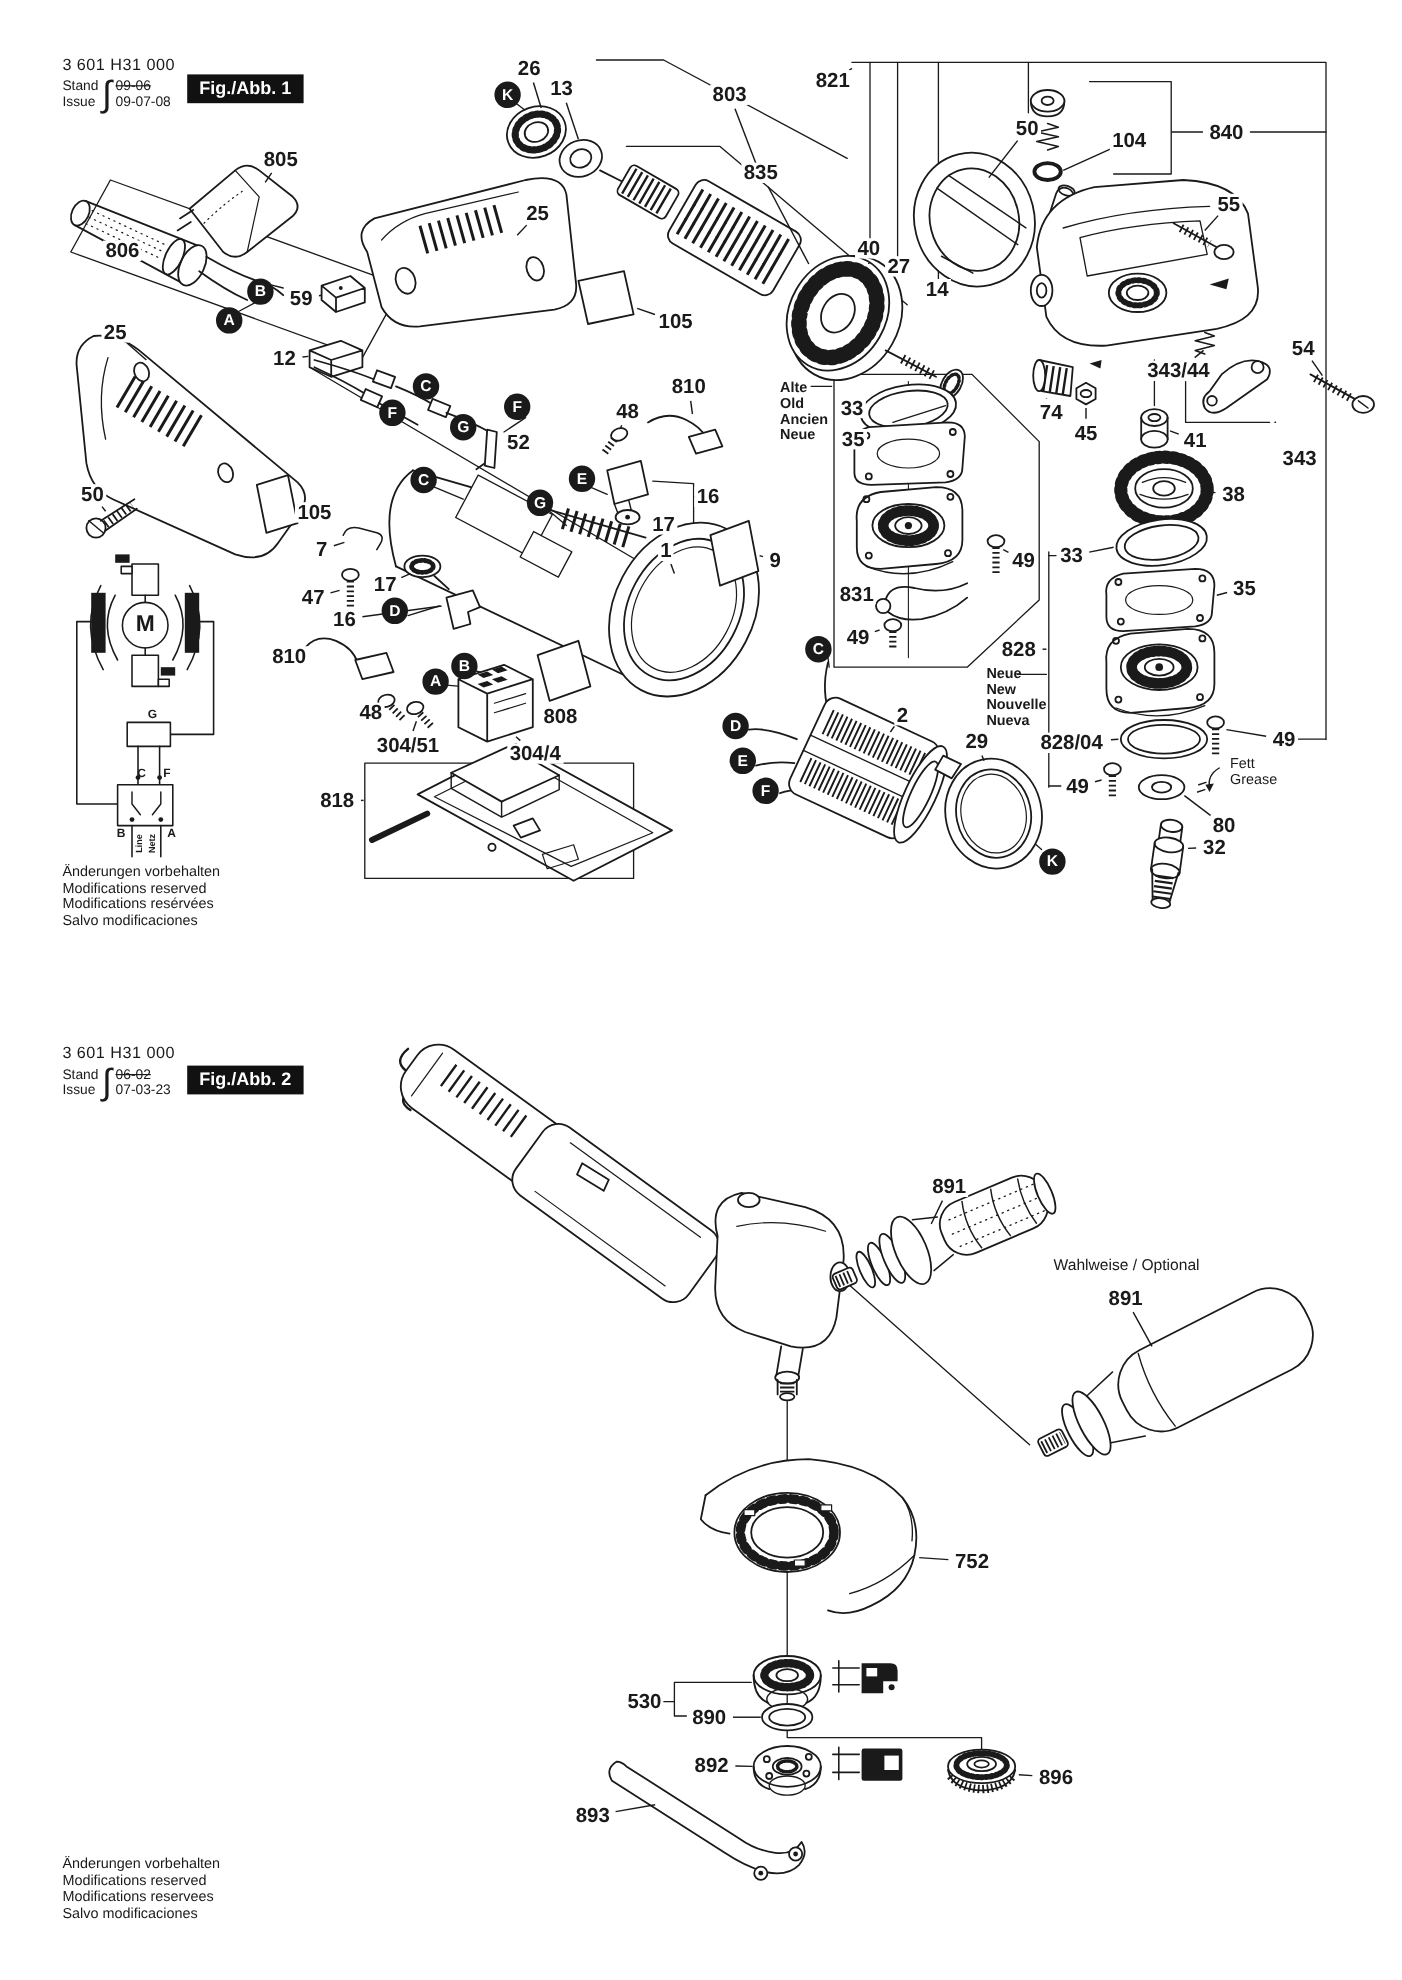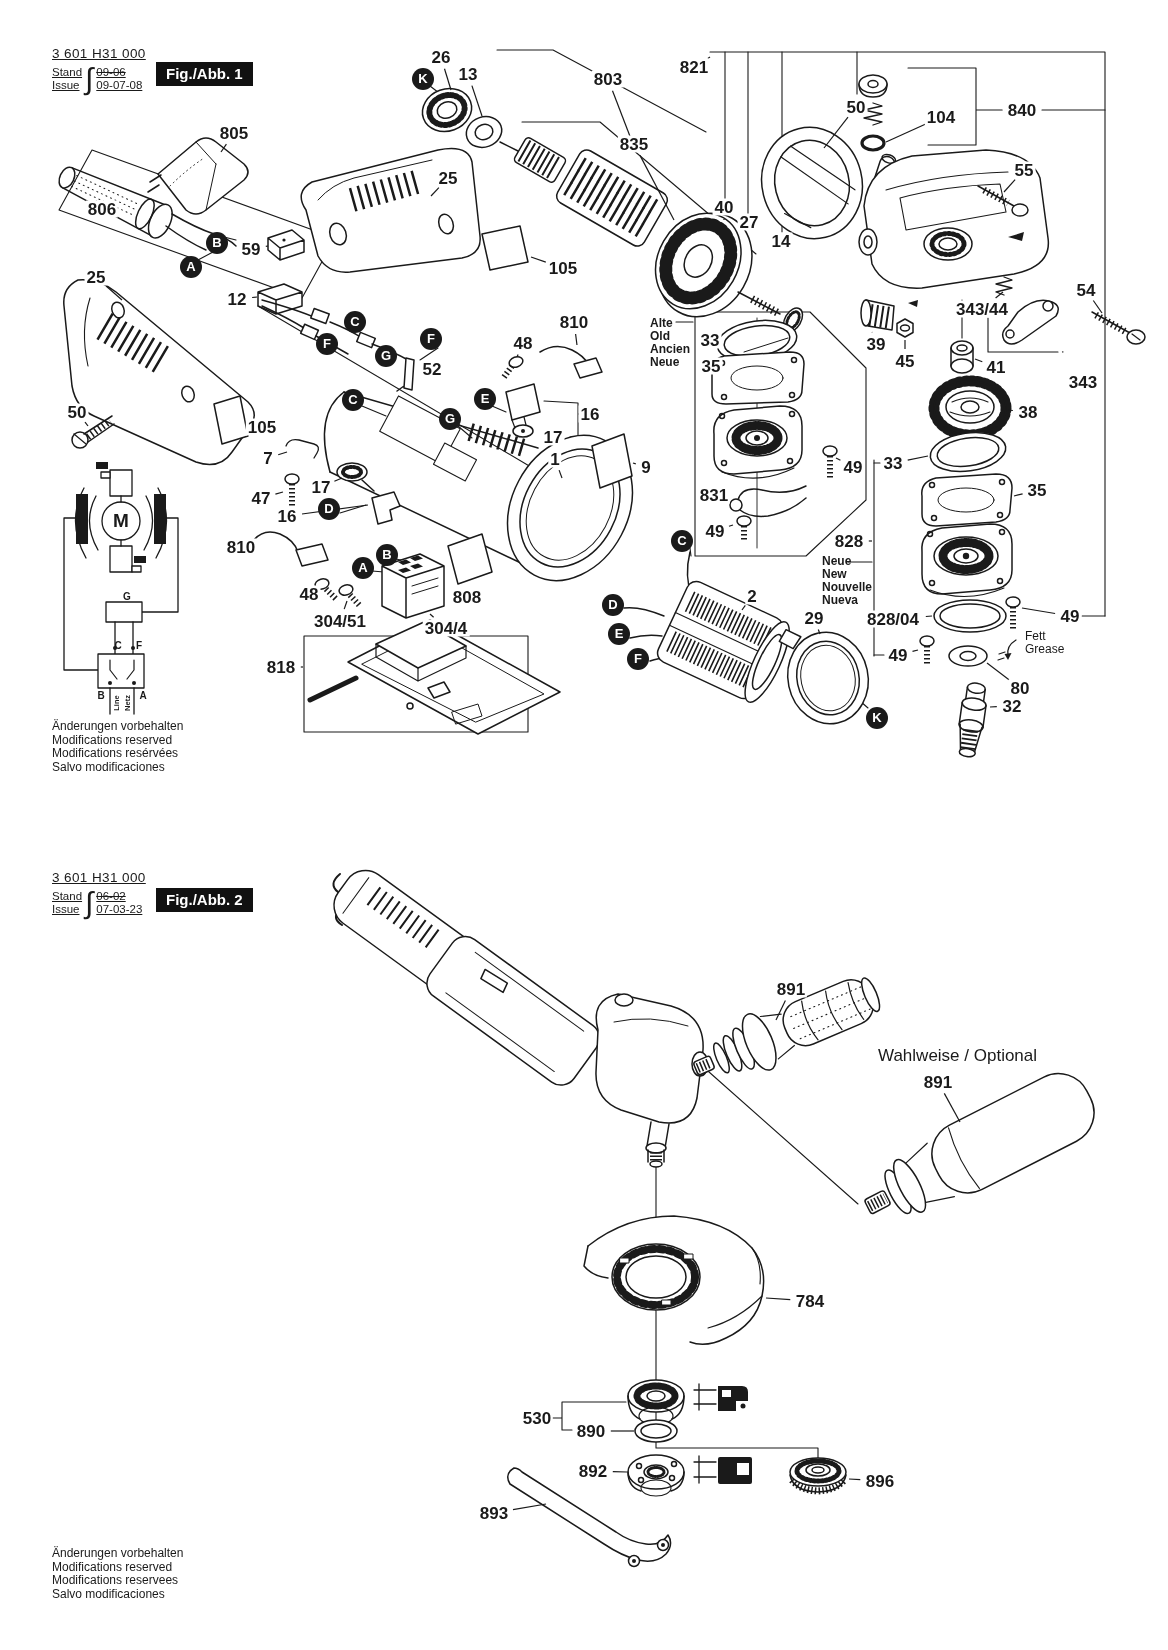--- a/index.html
+++ b/index.html
@@ -5,31 +5,31 @@
   html,body{margin:0;padding:0;background:#fff;}
   .canvas{position:relative;width:1168px;height:1650px;background:#fff;overflow:hidden;
           font-family:"Liberation Sans","DejaVu Sans",sans-serif;color:#1a1a1a;}
   svg.layer{position:absolute;left:0;top:0;pointer-events:none;}
   #labels{position:absolute;left:0;top:0;width:100%;height:100%;}
   .plabel{position:absolute;transform:translate(-50%,-50%);font-weight:bold;font-size:17px;
           line-height:1;background:#fff;padding:0 2px;white-space:nowrap;}
   .callout{position:absolute;width:22px;height:22px;transform:translate(-50%,-50%);
            border-radius:50%;background:#1a1a1a;color:#fff;font-weight:bold;font-size:13px;
            line-height:22px;text-align:center;}
-  .hdr{position:absolute;text-decoration:underline;}
+  .hdr{position:absolute;}
   .hdr .pn{font-size:13.5px;letter-spacing:.4px;margin-bottom:5px;}
   .issuerow{display:flex;align-items:center;gap:3px;font-size:11.5px;line-height:13px;}
   .brace{font-size:30px;line-height:26px;font-weight:400;}
   .struck{text-decoration:line-through;}
   .figbox{position:absolute;background:#111;color:#fff;font-weight:bold;font-size:15px;
           padding:3px 10px;line-height:1.2;}
   .note{position:absolute;font-weight:bold;font-size:12px;line-height:13px;white-space:nowrap;}
   .note.light{font-weight:normal;}
   .disc{position:absolute;font-size:12px;line-height:13.5px;white-space:nowrap;}
-  .optnote{position:absolute;font-size:17px;white-space:nowrap;}
+  .optnote{position:absolute;font-size:13px;white-space:nowrap;}
   .schlabel{position:absolute;transform:translate(-50%,-50%);font-weight:bold;font-size:10px;}
   .schlabel.m{font-size:19px;}
   .schlabel.vert{transform:translate(-50%,-50%) rotate(-90deg);font-size:7.5px;font-weight:bold;}
 </style>
 </head>
 <body>
 
 <div class="canvas">
 
 <svg class="layer" id="art" width="1168" height="1650" viewBox="0 0 1168 1650">
@@ -717,21 +717,21 @@
       <div class="plabel" style="left: 814px; top: 618px;">29</div>
       <div class="plabel" style="left: 710px; top: 340px;">33</div>
       <div class="plabel" style="left: 711px; top: 366px;">35</div>
       <div class="plabel" style="left: 714px; top: 495px;">831</div>
       <div class="plabel" style="left: 715px; top: 531px;">49</div>
       <div class="plabel" style="left: 853px; top: 467px;">49</div>
       <div class="plabel" style="left: 982px; top: 309px;">343/44</div>
       <div class="plabel" style="left: 1086px; top: 290px;">54</div>
       <div class="plabel" style="left: 1083px; top: 350px; margin-top: 32px;">343</div>
       <div class="plabel" style="left: 996px; top: 367px;">41</div>
-      <div class="plabel" style="left: 876px; top: 344px;">39</div>
+      <div class="plabel" style="left: 876px; top: 344px;">74</div>
       <div class="plabel" style="left: 905px; top: 361px;">45</div>
       <div class="plabel" style="left: 1028px; top: 412px;">38</div>
       <div class="plabel" style="left: 893px; top: 463px;">33</div>
       <div class="plabel" style="left: 1037px; top: 490px;">35</div>
       <div class="plabel" style="left: 849px; top: 541px;">828</div>
       <div class="plabel" style="left: 893px; top: 619px;">828/04</div>
       <div class="plabel" style="left: 1070px; top: 616px;">49</div>
       <div class="plabel" style="left: 898px; top: 655px;">49</div>
       <div class="plabel" style="left: 1020px; top: 688px;">80</div>
       <div class="plabel" style="left: 1012px; top: 706px;">32</div>
@@ -748,20 +748,20 @@
       <div class="callout" style="left: 329px; top: 509px;">D</div>
       <div class="callout" style="left: 363px; top: 568px;">A</div>
       <div class="callout" style="left: 387px; top: 555px;">B</div>
       <div class="callout" style="left: 682px; top: 541px;">C</div>
       <div class="callout" style="left: 613px; top: 605px;">D</div>
       <div class="callout" style="left: 619px; top: 634px;">E</div>
       <div class="callout" style="left: 638px; top: 659px;">F</div>
       <div class="callout" style="left: 877px; top: 718px;">K</div>
       <div class="plabel" style="left: 791px; top: 989px;">891</div>
       <div class="plabel" style="left: 938px; top: 1082px;">891</div>
-      <div class="plabel" style="left: 810px; top: 1301px;">784</div>
+      <div class="plabel" style="left: 810px; top: 1301px;">752</div>
       <div class="plabel" style="left: 537px; top: 1418px;">530</div>
       <div class="plabel" style="left: 591px; top: 1431px;">890</div>
       <div class="plabel" style="left: 593px; top: 1471px;">892</div>
       <div class="plabel" style="left: 880px; top: 1481px;">896</div>
       <div class="plabel" style="left: 494px; top: 1513px;">893</div>
     </div>
 </div>
 
 </body></html>

